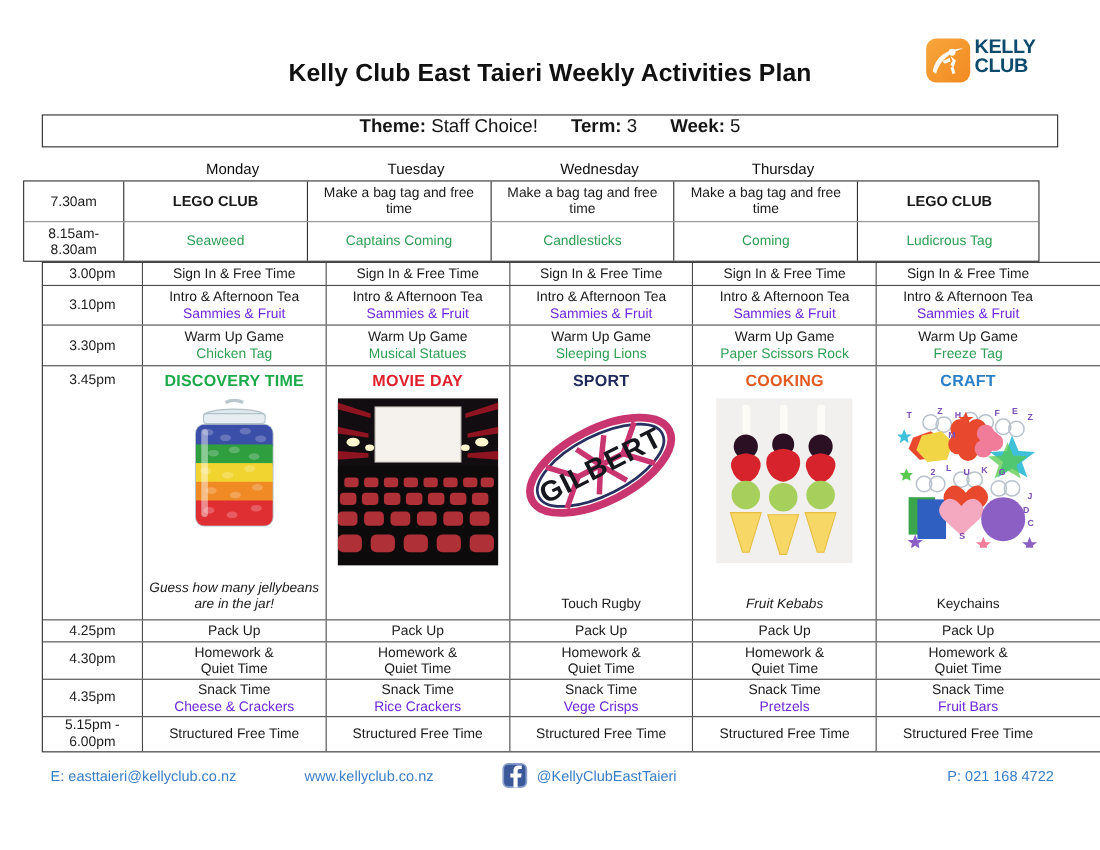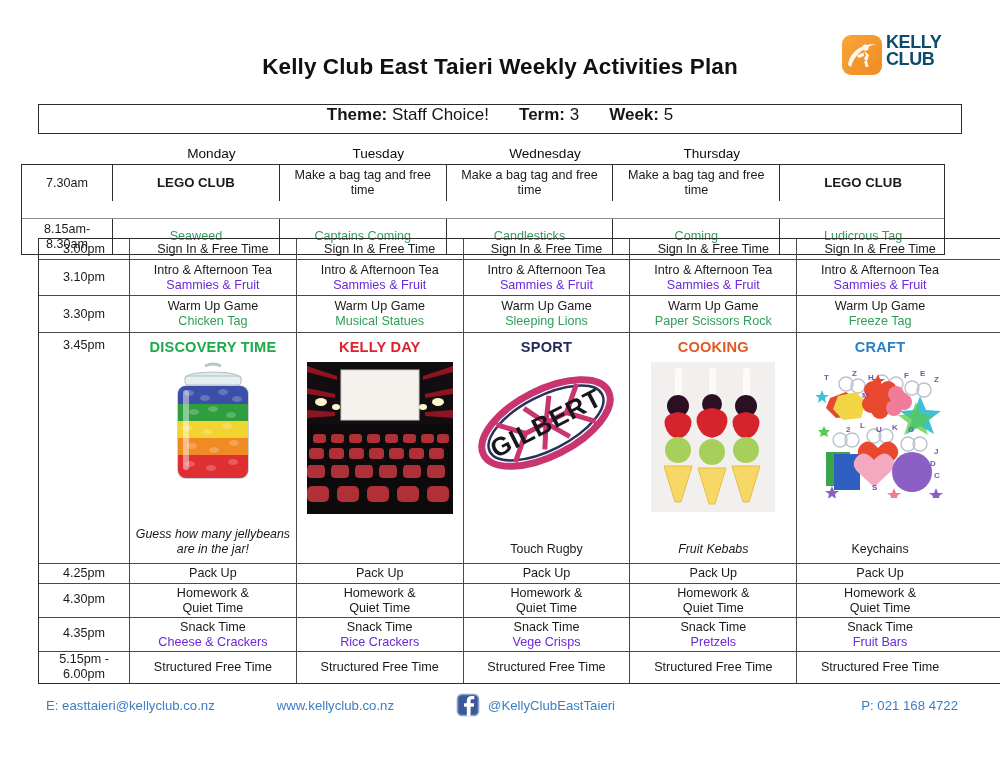--- a/index.html
+++ b/index.html
@@ -100,21 +100,21 @@
     height: 20px;
     color: #0d0d0d;
   }
 
   
   .block-morning {
     left: 21px; top: 164px;
     width: 924px;
     border: 1.4px solid #2e2e2e;
   }
-  .block-morning .row + .row { border-top: 1.4px solid #8d8d8d; margin-top: 17px; }
+  .block-morning .row + .row { border-top: 1.4px solid #8d8d8d; }
   .block-morning .cell + .cell { border-left: 1.1px solid #2e2e2e; }
   .r-730 .cell { height: 36px; }
   .r-815 .cell { height: 35px; }
 
   
   .block-afternoon {
     left: 38px; top: 238px;
     width: 996px;
     border: 1.4px solid #2e2e2e;
   }
@@ -375,21 +375,21 @@
                   <ellipse cx="72" cy="100" rx="5" ry="3"></ellipse>
               </g>
             </g>
             <rect x="22" y="28" width="6" height="80" rx="3" fill="#ffffff" opacity="0.45"></rect>
           </svg>
         </div>
         <div class="act-cap">Guess how many jellybeans are in the jar!</div>
       </div>
 
       <div class="cell dcol">
-        <div class="act-title" style="color:#e0202c">KELLY DAY</div>
+        <div class="act-title" style="color:#e0202c">MOVIE DAY</div>
         <div class="act-art">
           <svg width="146" height="152" viewBox="0 0 146 152" aria-hidden="true">
             <rect x="0" y="0" width="146" height="152" fill="#120d10"></rect>
             <rect x="34" y="8" width="78" height="50" fill="#f5f2ee" stroke="#cfcac4" stroke-width="1"></rect>
             <g fill="#8d1420">
               <path d="M0 4 L30 14 L30 18 L0 10 Z"></path>
                 <path d="M146 4 L116 14 L116 18 L146 10 Z"></path>
               <path d="M0 26 L28 32 L28 36 L0 32 Z"></path>
                 <path d="M146 26 L118 32 L118 36 L146 32 Z"></path>
               <path d="M0 48 L28 50 L28 54 L0 56 Z"></path>

